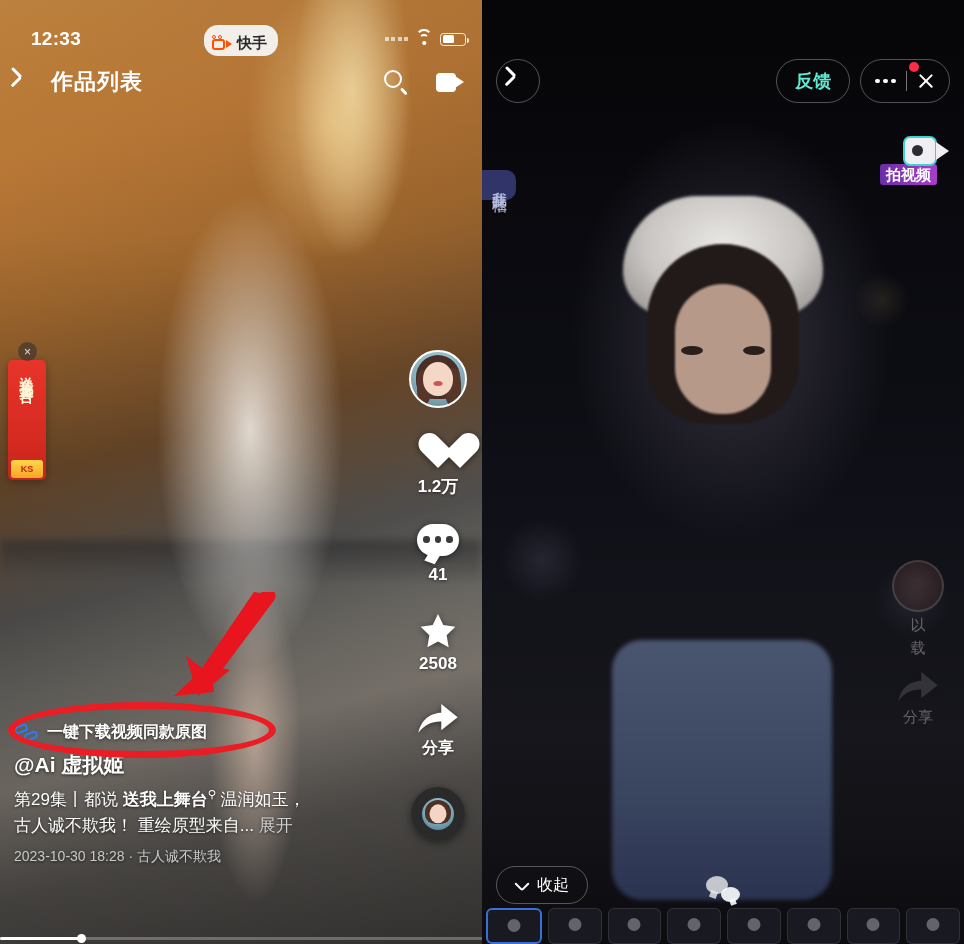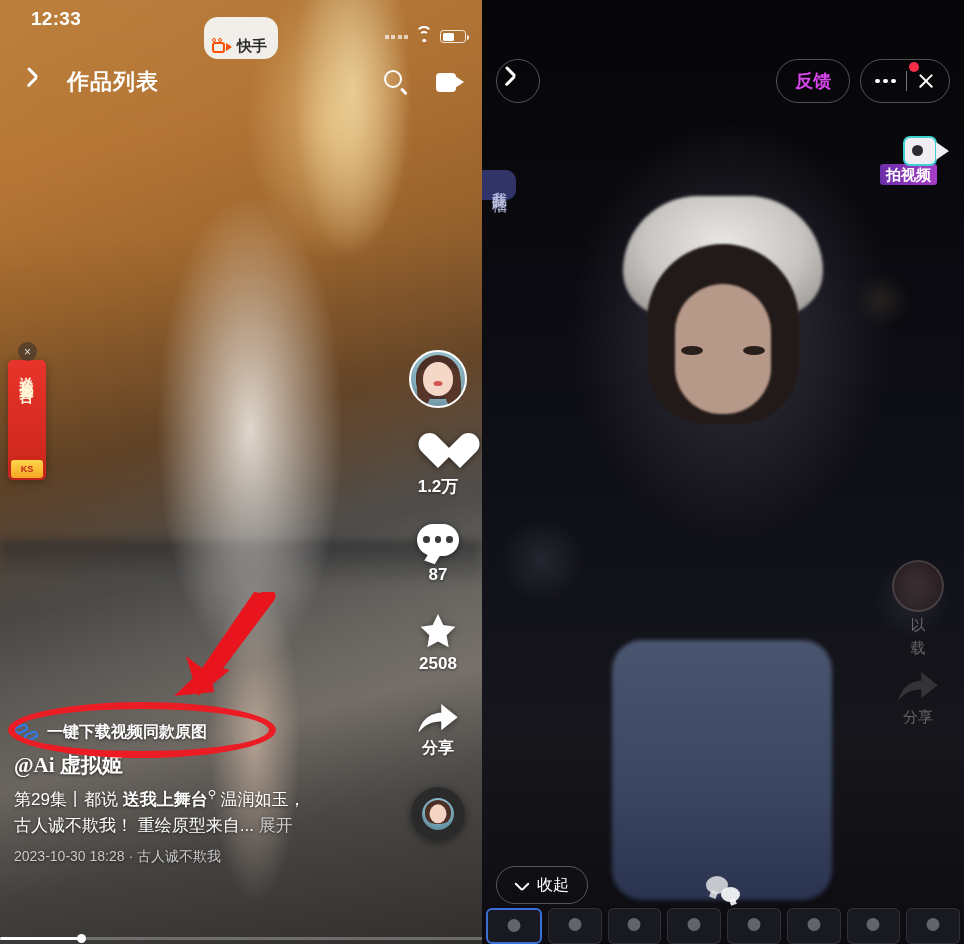--- a/index.html
+++ b/index.html
@@ -35,30 +35,29 @@
       linear-gradient(to bottom, rgba(0,0,0,.08) 0%, rgba(0,0,0,0) 25%, rgba(0,0,0,.18) 62%, rgba(0,0,0,.42) 100%);
   }
   .bg-left .strip {
     position:absolute; left:0; right:0; top:540px; height:40px;
     background: linear-gradient(to bottom, rgba(40,40,42,.55), rgba(90,90,92,.25));
     filter: blur(5px);
   }
 
   
   .statusbar {
-    position: absolute; top: 8px; left: 0; right: 0; height: 46px;
-    display: flex; align-items: flex-start; padding: 0 16px; z-index: 20;
+    position: absolute; top: 16px; left: 0; right: 0; height: 46px;
+    display: flex; align-items: center; padding: 0 16px; z-index: 20;
     color: #fff;
-    flex-direction: column;
   }
   .clock { font-size: 19px; font-weight: 700; letter-spacing: .3px; margin-left: 15px; }
   .ks-pill {
     position: absolute; left: 50%; transform: translateX(-50%); top: 9px;
     display: flex; align-items: center; gap: 5px;
-    background: #f2efeb; border-radius: 14px; padding: 20px 11px 3px 8px;
+    background: #f2efeb; border-radius: 14px; padding: 9px 11px 3px 8px;
   }
   .ks-pill .ks-txt { color: #2b2b2b; font-size: 15px; font-weight: 700; }
   .ks-cam { width: 20px; height: 15px; position: relative; }
   .ks-cam .body { position:absolute; left:0; top:3px; width:13px; height:11px;
     border:2.2px solid #ff5000; border-radius:3px; }
   .ks-cam .lens { position:absolute; right:0; top:4px; width:0;height:0;
     border-top:4.5px solid transparent; border-bottom:4.5px solid transparent;
     border-left:6px solid #ff5000; }
   .ks-cam .e1, .ks-cam .e2 { position:absolute; width:4px;height:4px;border-radius:50%;
     border:1.6px solid #ff5000; top:-1px;}
@@ -76,21 +75,21 @@
   .wifi s.b{width:10px;height:10px;bottom:2px;}
   .batt{width:26px;height:13px;border:1.6px solid rgba(255,255,255,.85);border-radius:3.5px;
     position:relative;padding:1.5px;}
   .batt i{display:block;height:100%;width:55%;background:#fff;border-radius:1.5px;}
   .batt:after{content:"";position:absolute;right:-3.5px;top:4px;width:2px;height:5px;
     background:rgba(255,255,255,.85);border-radius:0 2px 2px 0;}
 
   
   .header-left {
     position: absolute; top: 58px; left: 0; right: 0; height: 48px;
-    display: flex; align-items: center; padding: 0 18px; z-index: 20; color: #fff; margin-left: 16px;
+    display: flex; align-items: center; padding: 0 18px; z-index: 20; color: #fff;
   }
   .chev-back { width: 13px; height: 22px; position: relative; }
   .chev-back:before, .chev-back:after {
     content:""; position:absolute; left:3px; width:13px; height:2.6px; background:#fff;
     border-radius:2px;
   }
   .chev-back:before { top:5px; transform: rotate(135deg); transform-origin: left center;}
   .chev-back:after  { top:5px; transform: rotate(-135deg); transform-origin: left center;}
   .header-title { font-size: 22px; font-weight: 700; margin-left: 20px; letter-spacing:1px;}
   .hdr-icons { margin-left:auto; display:flex; align-items:center; gap: 28px; }
@@ -171,21 +170,21 @@
 
   
   .info-left { position:absolute; left:14px; right:88px; bottom:78px; z-index:16; color:#fff;}
   .dl-row { display:flex;align-items:center;gap:9px; margin-bottom:8px;}
   .ic-link { width:24px;height:17px;position:relative; flex:none;}
   .ic-link .l1,.ic-link .l2{position:absolute;width:14px;height:8px;border:2.6px solid #2f7bf6;
     border-radius:5px;}
   .ic-link .l1{left:0;top:1px;transform:rotate(-22deg);}
   .ic-link .l2{right:0;bottom:1px;transform:rotate(-22deg);}
   .dl-text{font-size:16px;font-weight:700;color:#fff;text-shadow:0 1px 3px rgba(0,0,0,.6);}
-  .author{font-size:21px;font-weight:700;margin:5px 0 7px;text-shadow:0 1px 3px rgba(0,0,0,.65);font-family:Liberation Serif, serif;}
+  .author{font-size:21px;font-weight:700;margin:5px 0 7px;text-shadow:0 1px 3px rgba(0,0,0,.65);}
   .desc{font-size:17px;line-height:1.5;text-shadow:0 1px 3px rgba(0,0,0,.65);}
   .desc .hl{font-weight:700;}
   .desc .sup{font-size:11px;vertical-align:super;}
   .desc .more{color:#cfcfcf;}
   .meta{font-size:14px;color:#c9c9c9;margin-top:10px;text-shadow:0 1px 3px rgba(0,0,0,.6);}
 
   .collection {
     position:absolute; left:0;right:0;bottom:12px;height:46px;z-index:16;
     display:flex;align-items:center;padding:0 14px;color:#fff;
     background: linear-gradient(to bottom, rgba(25,25,25,.42), rgba(25,25,25,.58));
@@ -238,21 +237,21 @@
   .rp-jeans{position:absolute;left:130px;top:640px;width:220px;height:260px;z-index:2;
     background:linear-gradient(to bottom, #4a5570 0%, #3a4560 60%, #2a3350 100%);
     filter:blur(2px);border-radius:30px;}
 
   .rp-header{position:absolute;top:56px;left:0;right:0;height:50px;display:flex;align-items:center;
     padding:0 14px;z-index:30;}
   .circ-btn{width:44px;height:44px;border-radius:50%;border:1.2px solid rgba(255,255,255,.30);
     display:flex;align-items:center;justify-content:center;color:#fff;}
   .rp-right-btns{margin-left:auto;display:flex;align-items:center;gap:10px;}
   .pill-btn{height:44px;padding:0 18px;border-radius:22px;border:1.2px solid rgba(255,255,255,.30);
-    display:flex;align-items:center;justify-content:center;color:#d946ef;font-size:18px;font-weight:600;}
+    display:flex;align-items:center;justify-content:center;color:#5eead4;font-size:18px;font-weight:600;}
   .pill-dual{height:44px;padding:0 14px;border-radius:22px;border:1.2px solid rgba(255,255,255,.30);
     display:flex;align-items:center;gap:10px;color:#fff;position:relative;}
   .pill-dual .dots{display:flex;gap:3.5px;align-items:center;}
   .pill-dual .dots i{width:4.5px;height:4.5px;border-radius:50%;background:#fff;}
   .pill-dual .vline{width:1.2px;height:20px;background:rgba(255,255,255,.45);}
   .pill-dual .xic{width:18px;height:18px;position:relative;}
   .pill-dual .xic:before,.pill-dual .xic:after{content:"";position:absolute;left:0;top:8px;
     width:18px;height:2.2px;background:#fff;border-radius:2px;}
   .pill-dual .xic:before{transform:rotate(45deg);}
   .pill-dual .xic:after{transform:rotate(-45deg);}
@@ -389,21 +388,21 @@
       <div class="rail-item">
         <span class="ic-comment">
           <b></b>
             <s></s>
             <span class="dots">
               <i></i>
               <i></i>
               <i></i>
             </span>
         </span>
-        <span class="rail-num">87</span>
+        <span class="rail-num">41</span>
       </div>
       <div class="rail-item">
         <svg class="ic-star" viewBox="0 0 24 24">
           <path d="M12 1.8l3.2 6.6 7.2 1-5.2 5.1 1.2 7.2-6.4-3.4-6.4 3.4 1.2-7.2L1.6 9.4l7.2-1z" fill="#fff"></path>
         </svg>
         <span class="rail-num">2508</span>
       </div>
       <div class="rail-item">
         <svg class="ic-share" viewBox="0 0 26 22">
           <path d="M1 20c2-9 8.5-12 14-12.2V2.5L25 10.5 15 18.5v-5.3C9.5 13 4.8 15.2 1 20z" fill="#fff"></path>

